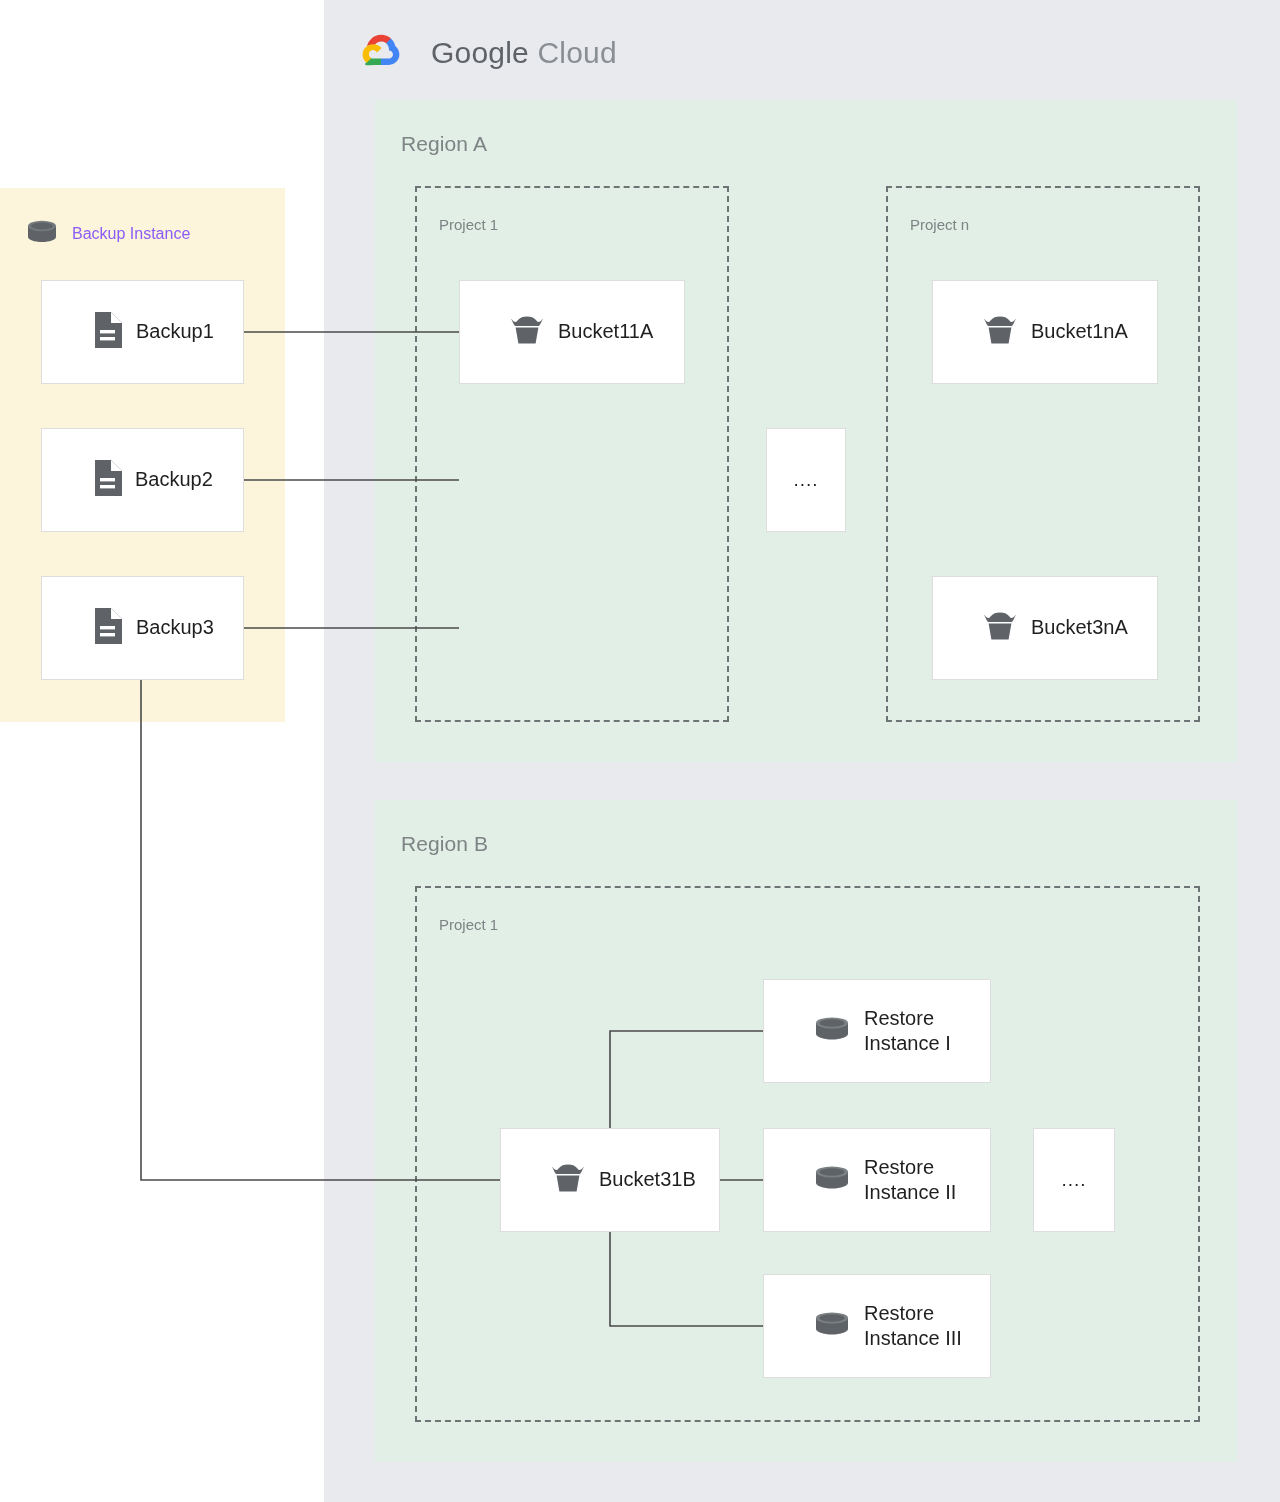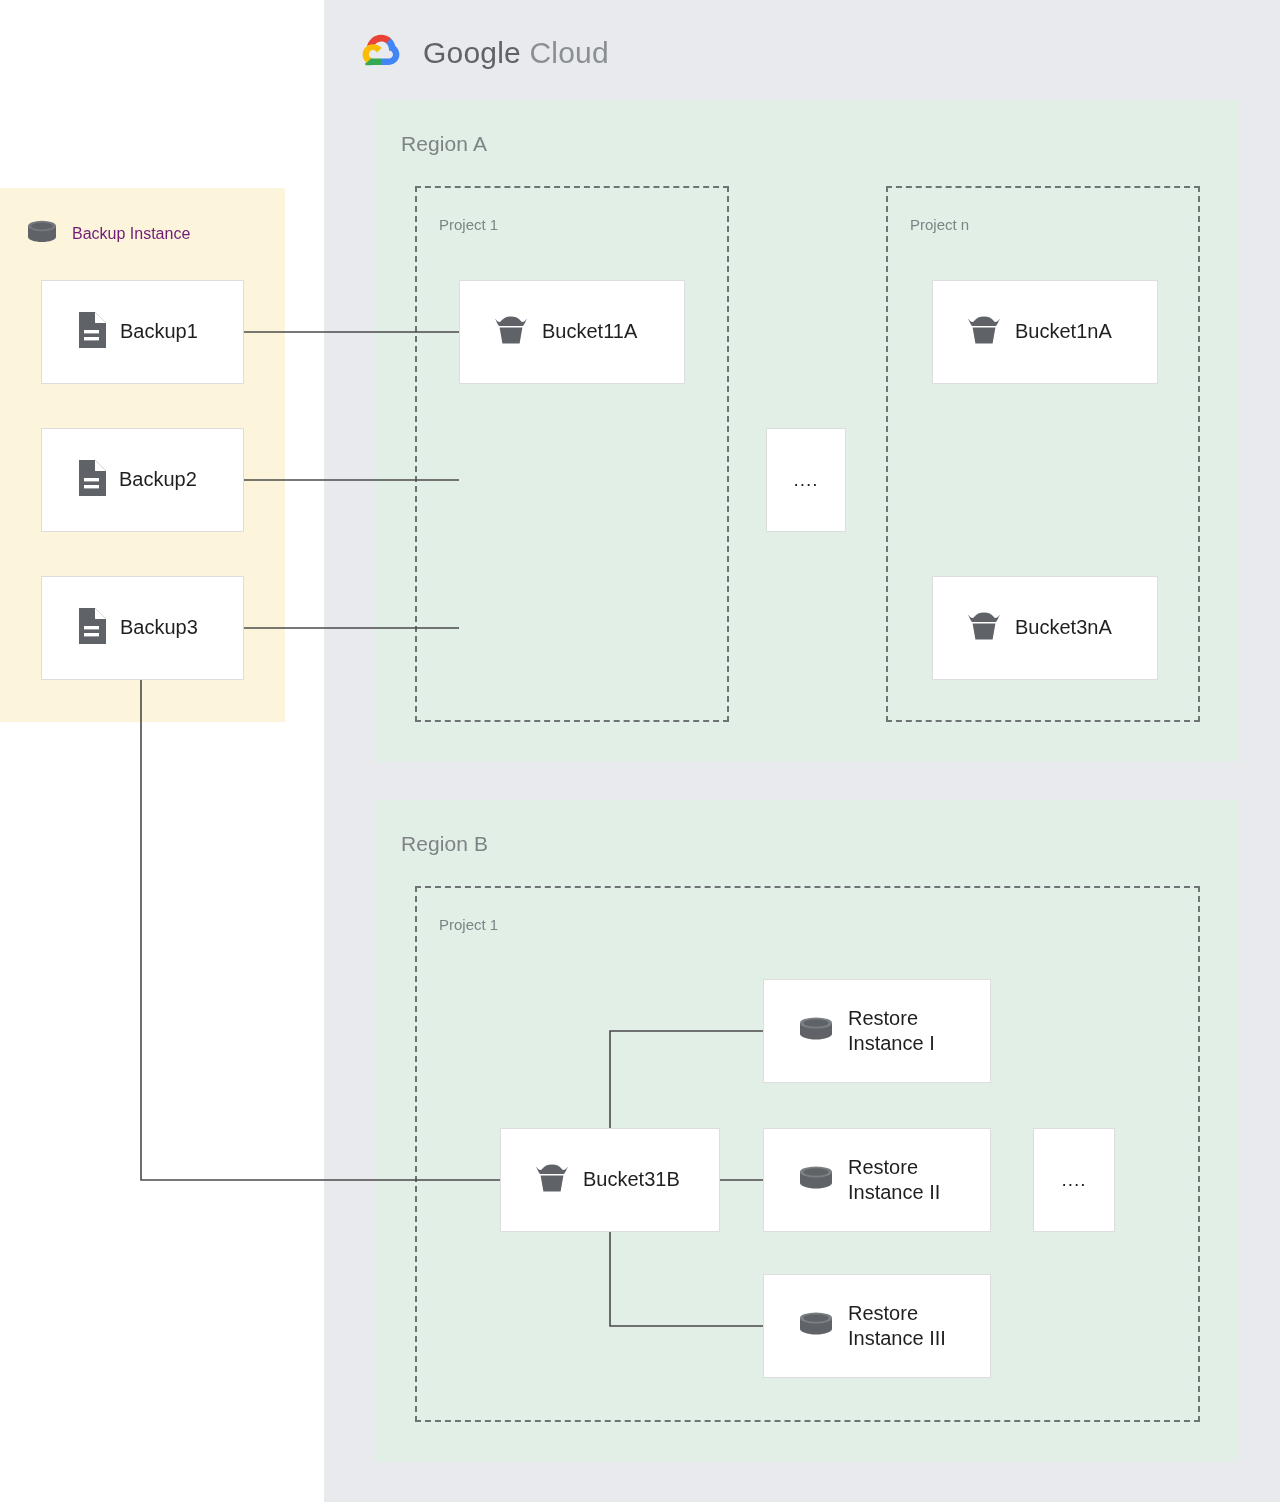--- a/index.html
+++ b/index.html
@@ -66,21 +66,21 @@
 
   
   .card {
     position: absolute;
     background: #FFFFFF;
     border: 1px solid #DDDDDD;
     box-sizing: border-box;
     display: flex;
     align-items: center;
     gap: 14px;
-    padding-left: 34px;
+    padding-left: 50px;
   }
   .card.dots {
     justify-content: center;
     padding-left: 0;
     gap: 0;
   }
   .card-label {
     font-size: 20px;
     color: #1F1F1F;
     line-height: 1.26;
@@ -94,41 +94,41 @@
 
   .icon { flex: 0 0 auto; display: block; }
 
   
   .gcp-header {
     position: absolute;
     left: 357px;
     top: 30px;
     display: flex;
     align-items: center;
-    gap: 16px;
+    gap: 24px;
   }
   .gcp-wordmark {
     font-size: 30px;
     color: #5F6368;
     letter-spacing: .2px;
   }
   .gcp-wordmark .w2 { color: #8A8F94; }
 
   
   .backup-header {
     position: absolute;
     left: 26px;
     top: 218px;
     display: flex;
     align-items: center;
     gap: 14px;
   }
   .backup-header-label {
     font-size: 16px;
-    color: #701a75;
+    color: #8b5cf6;
   }
 
   
   #connectors {
     position: absolute;
     left: 0; top: 0;
     width: 1280px; height: 1502px;
     pointer-events: none;
   }
 </style>

